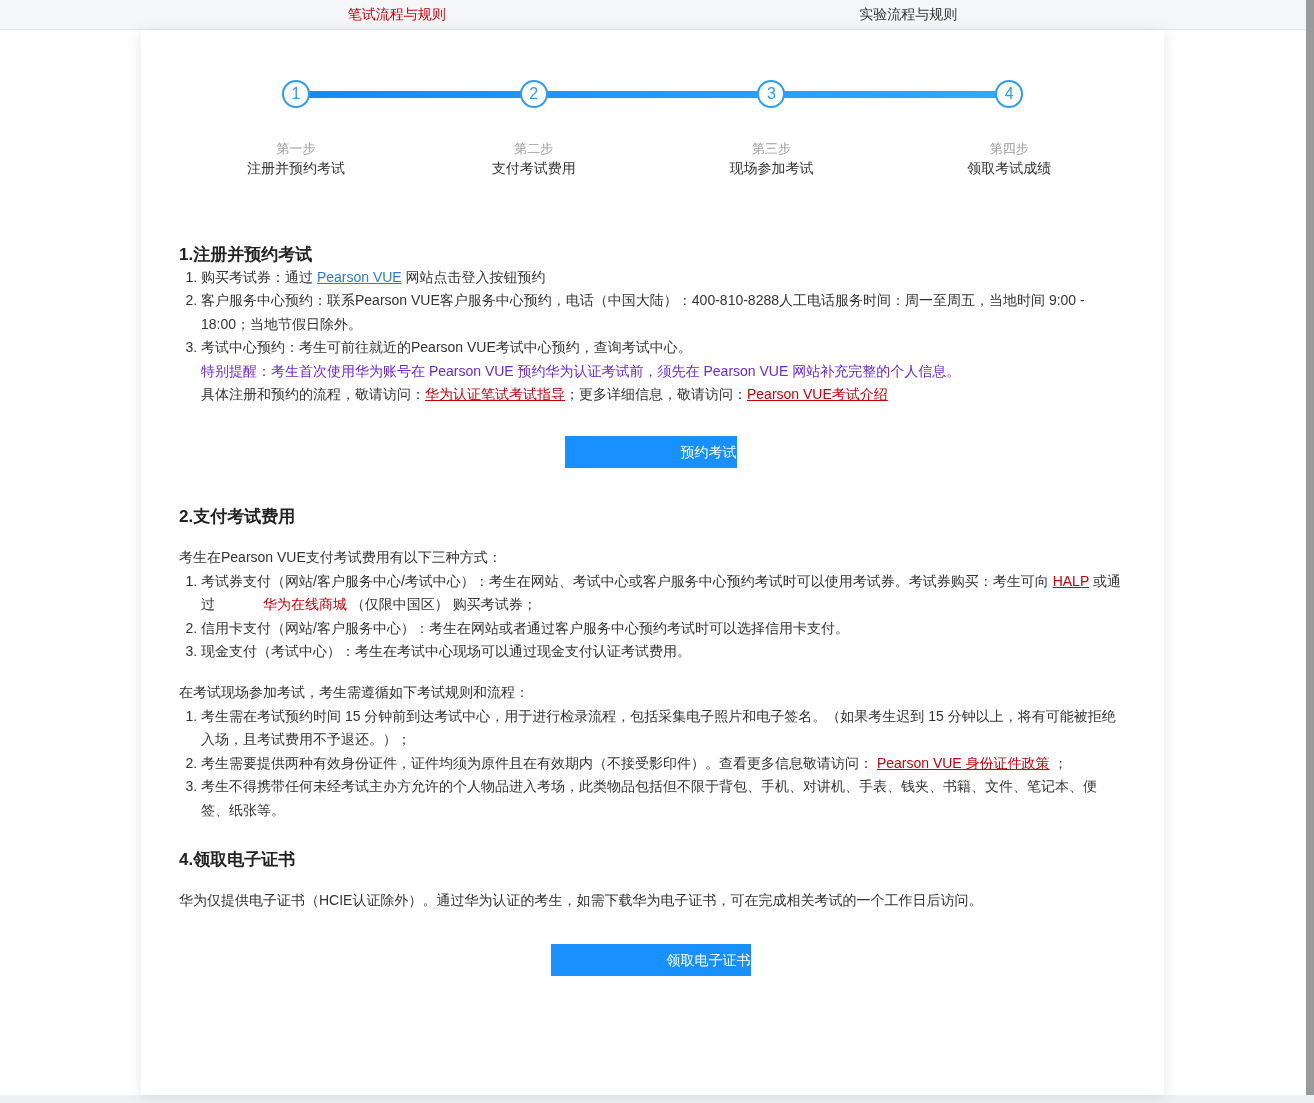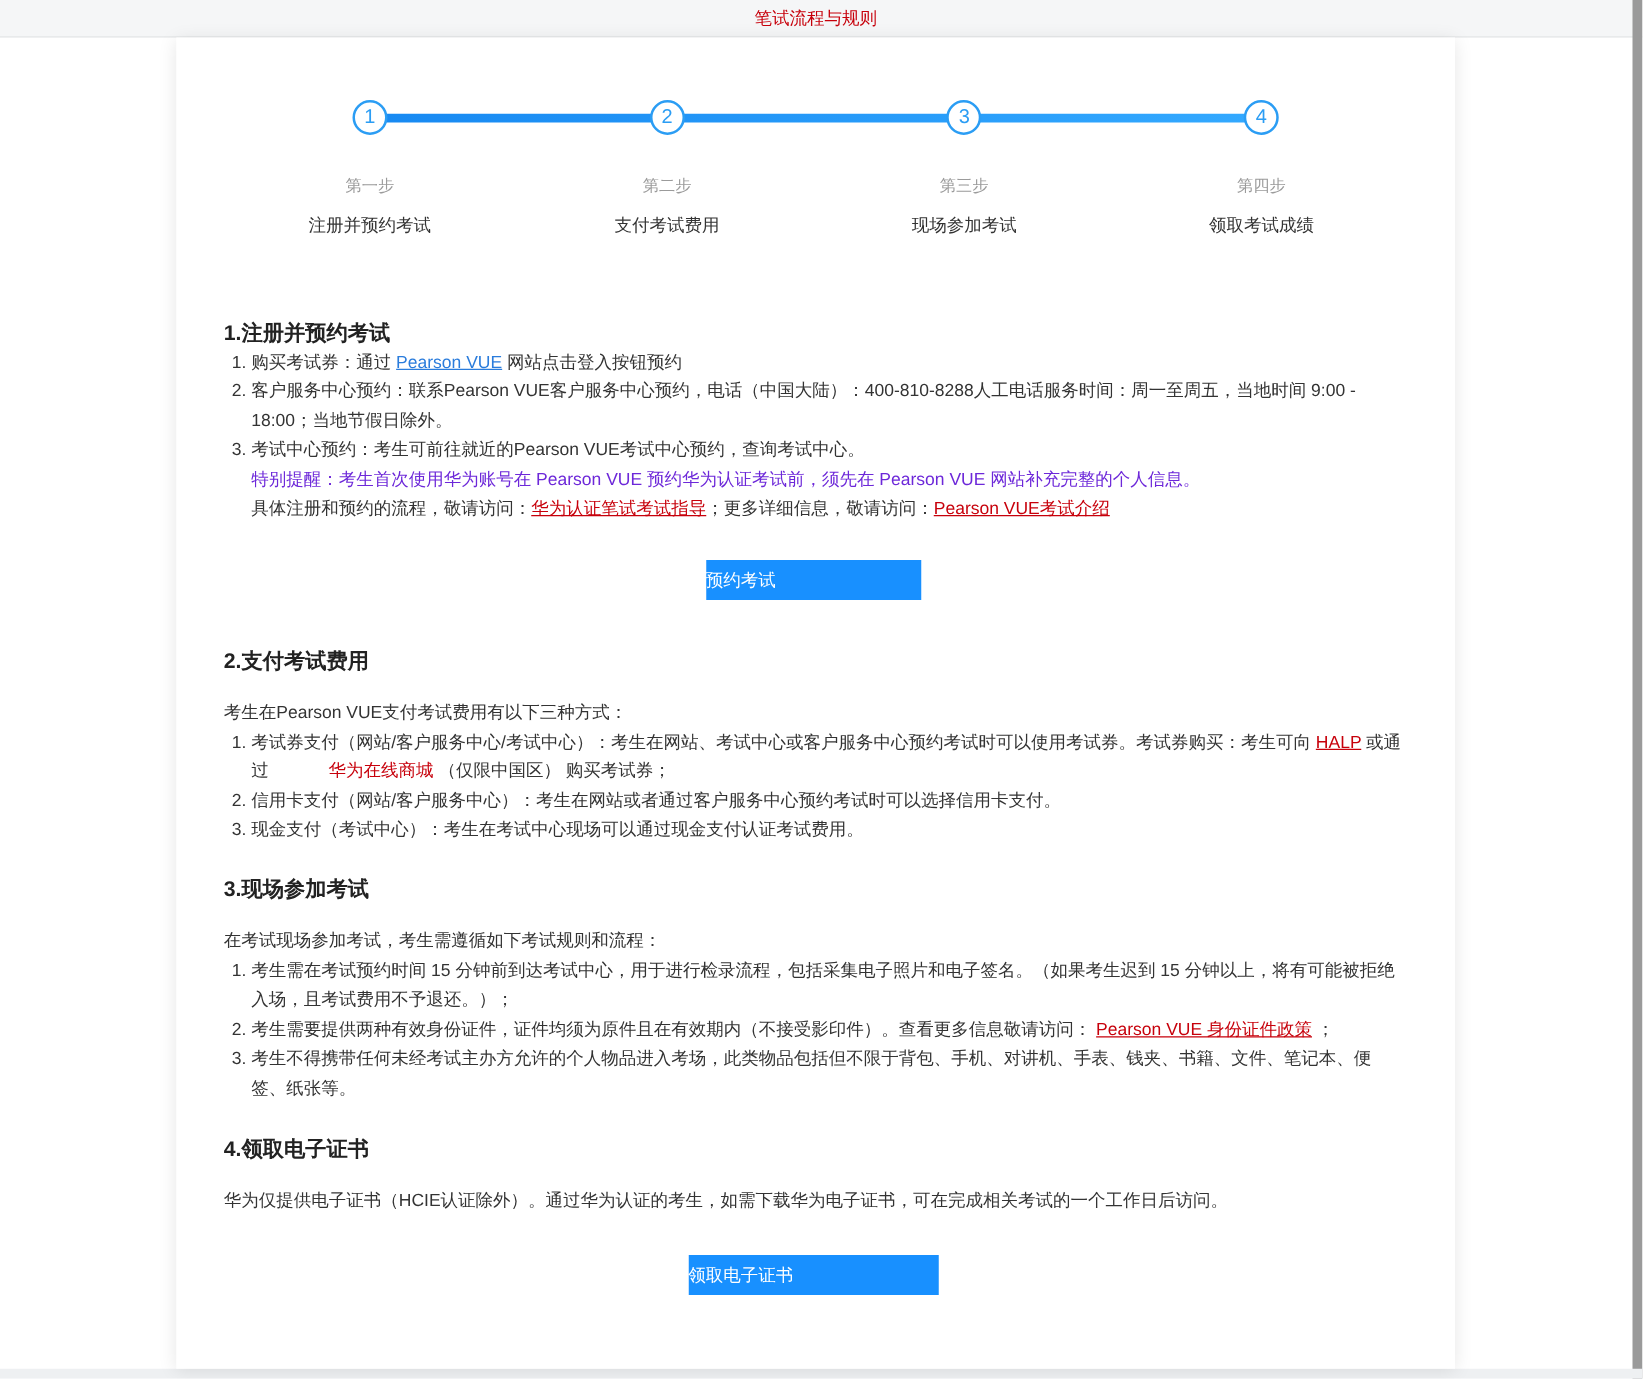--- a/index.html
+++ b/index.html
@@ -3,21 +3,21 @@
 <meta charset="utf-8">
 <style>
   * { margin:0; padding:0; box-sizing:border-box; }
   html,body { width:1314px; height:1103px; overflow:hidden;
     font-family:"Liberation Sans","DejaVu Sans",sans-serif; background:#ffffff; color:#333; }
   .viewport { position:relative; width:1314px; height:1103px; }
 
   
   .topbar { position:absolute; top:0; left:0; width:1314px; height:30px;
     background:#f5f6f7; border-bottom:1px solid #e4e6e8; }
-  .tabs-wrap { margin-left:141px; width:1023px; height:30px; display:flex;flex-direction:column; }
+  .tabs-wrap { margin-left:141px; width:1023px; height:30px; display:flex; }
   .tab { flex:1; text-align:center; line-height:29px; font-size:14px; color:#333; cursor:pointer; }
   .tab.active { color:#c7000b; }
 
   
   .scrollbar { position:absolute; top:0; right:0; width:8px; height:1103px; background:#9a9a9a; }
 
   
   .bottom-strip { position:absolute; left:0; top:1095px; width:1314px; height:8px; background:#eef0f2; }
 
   
@@ -26,39 +26,39 @@
 
   
   .stepper { position:relative; padding-top:50px; }
   .step-track { position:relative; margin:0 36px; display:flex; }
   .step-line { position:absolute; left:119px; right:119px; top:11px; height:7px;
     background:linear-gradient(90deg,#1789f2,#33a9ff); border-radius:3px; }
   .step-col { flex:1; display:flex; flex-direction:column; align-items:center; position:relative; z-index:1; }
   .step-circle { width:28px; height:28px; border-radius:50%; background:#fff;
     border:2px solid #2b9df4; color:#2b9df4; font-size:16px; line-height:24px; text-align:center; }
   .step-sub { margin-top:32px; font-size:13px; color:#9b9b9b; }
-  .step-title { margin-top:14px; font-size:14px; color:#333; }
+  .step-title { margin-top:2px; font-size:14px; color:#333; }
 
   
   .content { padding:0 42px 0 38px; font-size:14px; line-height:23.4px; color:#333; }
   h2.sec { font-size:17px; font-weight:700; color:#222; line-height:22px; }
   .sec1 { margin-top:66px; }
   .para { margin-top:18px; }
   ol.steps-list { margin:0 0 0 0; padding-left:22px; }
   ol.steps-list li { list-style:decimal; }
   .indented { margin-left:22px; }
   .red-text { color:#6d28d9; }
   a { cursor:pointer; }
   .link-blue { color:#2a7cdc; text-decoration:underline; }
   .link-red { color:#c7000b; text-decoration:underline; }
   .link-red-plain { color:#c7000b; text-decoration:none;margin-left:44px; }
 
   .btn-row { text-align:center; }
   .btn { display:inline-block; background:#1890ff; color:#fff; font-size:14px;
-    border:none; height:32px; line-height:32px; text-align:left; cursor:pointer; }
+    border:none; height:32px; line-height:32px; text-align:right; cursor:pointer; }
   .btn-book { width:172px; margin-top:30px; }
   .btn-cert { width:200px; margin-top:32px; }
 
   .sec2 { margin-top:38px; }
   .sec3 { margin-top:26px; }
   .sec4 { margin-top:27px; }
 </style>
 </head>
 <body>
 
@@ -117,21 +117,20 @@
       </div>
 
       <h2 class="sec sec2">2.支付考试费用</h2>
       <div class="para">考生在Pearson VUE支付考试费用有以下三种方式：</div>
       <ol class="steps-list">
         <li><span>考试券支付（网站/客户服务中心/考试中心）：考生在网站、考试中心或客户服务中心预约考试时可以使用考试券。考试券购买：考生可向 </span><a class="link-red">HALP</a><span> 或通过 </span><a class="link-red-plain">华为在线商城</a><span> （仅限中国区） 购买考试券；</span></li>
         <li>信用卡支付（网站/客户服务中心）：考生在网站或者通过客户服务中心预约考试时可以选择信用卡支付。</li>
         <li>现金支付（考试中心）：考生在考试中心现场可以通过现金支付认证考试费用。</li>
       </ol>
 
-      <h2 class="sec sec3">3.现场参加考试</h2>
       <div class="para">在考试现场参加考试，考生需遵循如下考试规则和流程：</div>
       <ol class="steps-list">
         <li>考生需在考试预约时间 15 分钟前到达考试中心，用于进行检录流程，包括采集电子照片和电子签名。（如果考生迟到 15 分钟以上，将有可能被拒绝入场，且考试费用不予退还。）；</li>
         <li><span>考生需要提供两种有效身份证件，证件均须为原件且在有效期内（不接受影印件）。查看更多信息敬请访问： </span><a class="link-red">Pearson VUE 身份证件政策</a><span> ；</span></li>
         <li>考生不得携带任何未经考试主办方允许的个人物品进入考场，此类物品包括但不限于背包、手机、对讲机、手表、钱夹、书籍、文件、笔记本、便签、纸张等。</li>
       </ol>
 
       <h2 class="sec sec4">4.领取电子证书</h2>
       <div class="para">华为仅提供电子证书（HCIE认证除外）。通过华为认证的考生，如需下载华为电子证书，可在完成相关考试的一个工作日后访问。</div>
       <div class="btn-row">

